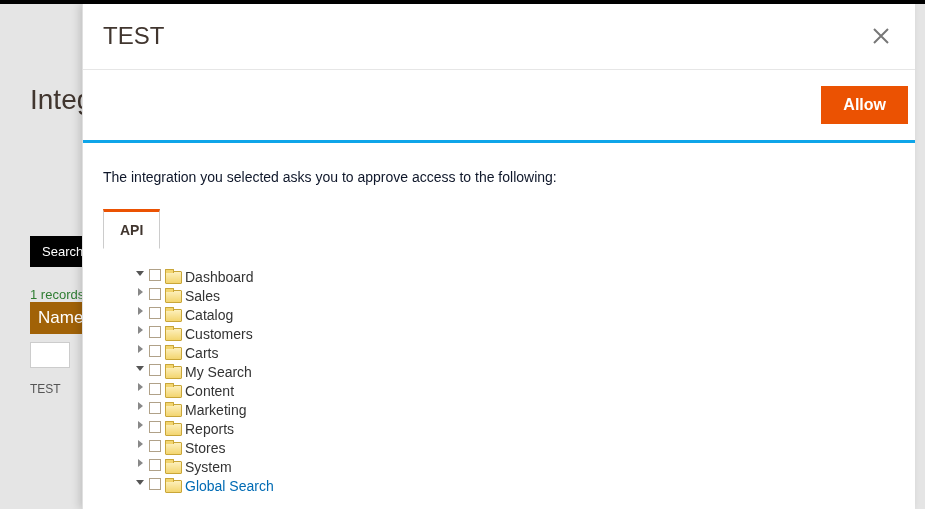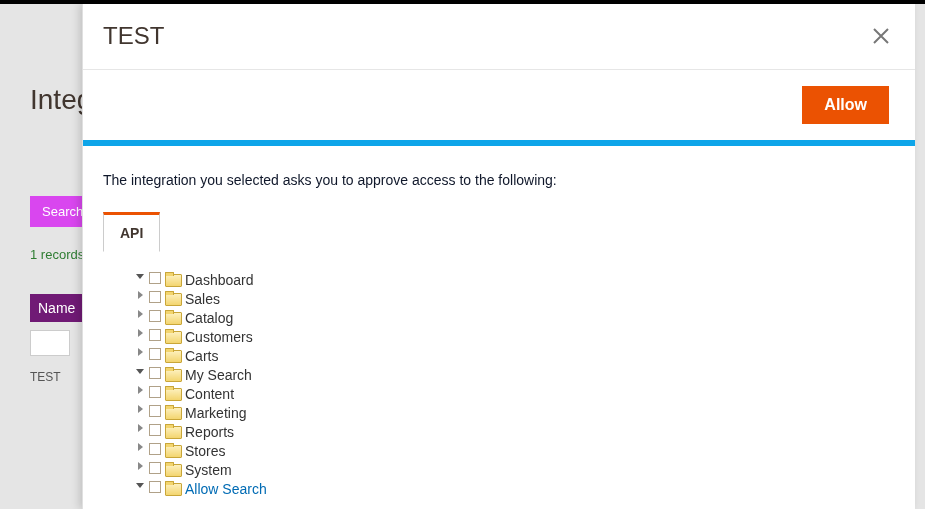--- a/index.html
+++ b/index.html
@@ -2,23 +2,23 @@
 <html><head>
 <meta charset="utf-8">
 <style>
   * { box-sizing: border-box; margin: 0; padding: 0; }
   html, body { width: 925px; height: 509px; font-family: Arial, Helvetica, sans-serif; background: #fff; overflow: hidden; }
   .viewport { position: relative; width: 925px; height: 509px; }
   .topbar { height: 4px; background: #000; width: 100%; }
   .dim-bg { position: absolute; top: 4px; left: 0; width: 100%; height: calc(100% - 4px); background: rgba(0,0,0,0.1); }
   .bg-page { position: absolute; top: 4px; left: 0; padding: 20px 30px; color: #333; }
   .bg-heading { font-size: 28px; font-weight: 400; color: #41362f; margin-top: 60px; }
-  .bg-btn { background: #d946ef; color: #fff; font-size: 13px; padding: 8px 12px; border: none; margin-top: 80px; }
+  .bg-btn { background: #000000; color: #fff; font-size: 13px; padding: 8px 12px; border: none; margin-top: 120px; }
   .bg-records { color: #2e7d32; font-size: 13px; margin-top: 20px; }
-  .bg-th { background: #701a75; color: #fff; font-size: 14px; padding: 6px 8px; display: inline-block; margin-top: 32px; }
+  .bg-th { background: #a16207; color: #fff; font-size: 17px; padding: 6px 8px; display: inline-block; margin-top: 0; }
   .bg-input { width: 40px; height: 26px; border: 1px solid #ccc; margin-top: 8px; display: block; }
   .bg-cell { font-size: 12px; margin-top: 14px; color: #555; }
 
   .modal {
     position: absolute;
     top: 4px;
     left: 82px;
     right: 10px;
     bottom: 0;
     background: #fff;
@@ -33,22 +33,22 @@
     align-items: flex-start;
     padding: 18px 20px 16px 20px;
   }
   .modal-title { font-size: 24px; font-weight: 400; color: #41362f; }
   .close-btn { background: none; border: none; cursor: pointer; padding: 4px; color: #777; }
 
   .modal-actions {
     display: flex;
     justify-content: flex-end;
     border-top: 1px solid #e6e6e6;
-    border-bottom: 6px solid #0ea5e9;
-    padding: 16px 26px;
+    border-bottom: 3px solid #0ea5e9;
+    padding: 16px 7px;
   }
   .allow-btn { background: #eb5202; color: #fff; border: none; padding: 10px 22px; font-size: 16px; font-weight: 600; cursor: pointer; }
 
   .modal-body { flex: 1; overflow-y: auto; padding: 26px 20px 20px 20px; }
   .body-msg { font-size: 14px; color: #0f172a; margin-bottom: 24px; }
 
   .tabs { margin-top: 0; }
   .tab {
     display: inline-block;
     padding: 10px 16px 10px 16px;
@@ -240,18 +240,18 @@
             <span class="label">System</span>
           </div>
           <div class="tree-node">
             <span class="toggle">
               <svg width="8" height="8" viewBox="0 0 8 8">
                 <path d="M0 2 L8 2 L4 7 Z" fill="#555"></path>
               </svg>
             </span>
             <span class="chk"></span>
             <span class="folder"></span>
-            <span class="label link">Allow Search</span>
+            <span class="label link">Global Search</span>
           </div>
         </div>
     </div>
   </div>
 </div>
 
 </body></html>

